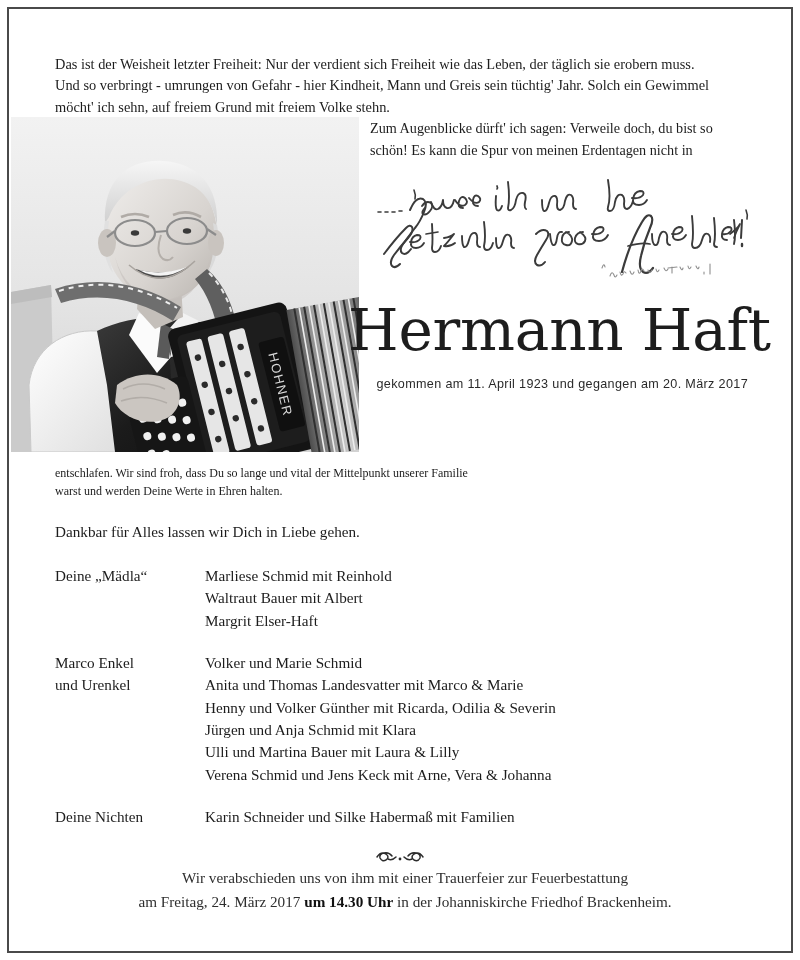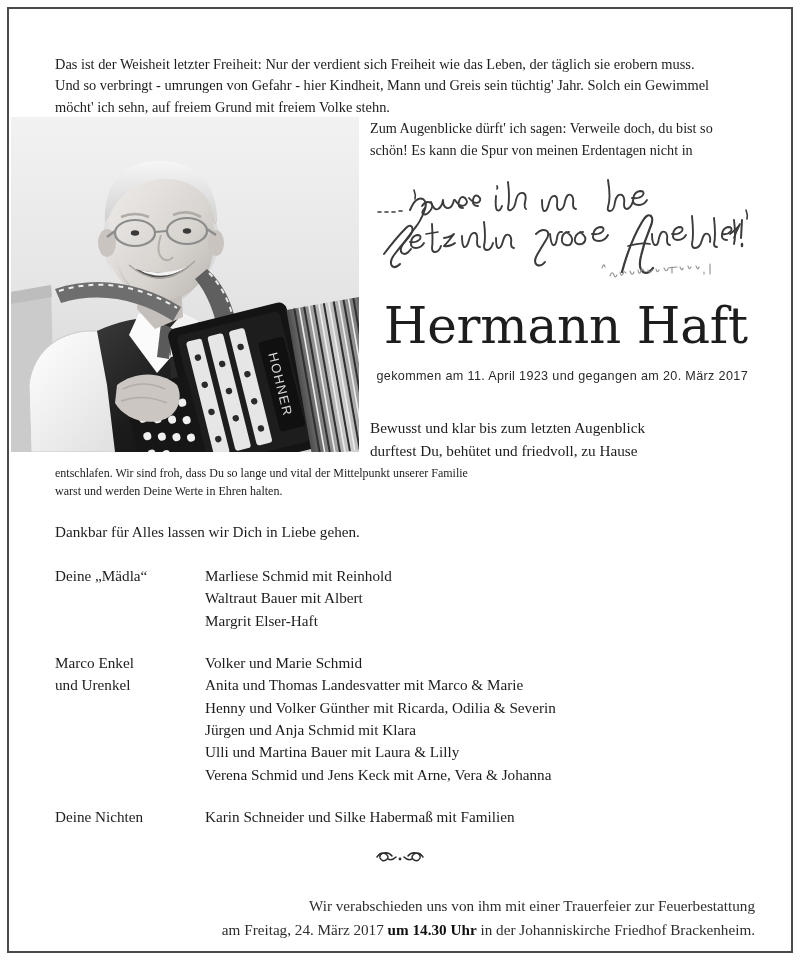--- a/index.html
+++ b/index.html
@@ -97,21 +97,21 @@
   
   #name-block {
     position: absolute;
     left: 348px;
     top: 300px;
     width: 400px;
     text-align: right;
   }
   #deceased-name {
     font-family: "DejaVu Serif", serif;
-    font-size: 50px;
+    font-size: 58px;
     line-height: 1.06;
     letter-spacing: -0.2px;
     color: #1d1d1d;
     white-space: nowrap;
   }
   #life-dates {
     margin-top: 16px;
     font-family: "Liberation Sans", sans-serif;
     font-size: 12.6px;
     letter-spacing: 0.35px;
@@ -188,25 +188,24 @@
     height: 20px;
   }
   #ornament svg { display: inline-block; vertical-align: middle; }
 
   
   #footer {
     position: absolute;
     left: 55px;
     top: 866px;
     width: 700px;
-    text-align: right;
+    text-align: center;
     font-size: 15.2px;
     line-height: 1.55;
     color: #2e2e2e;
-    margin-top: 28px;
   }
   #footer .bold { font-weight: bold; color: #111; }
 </style>
 </head>
 <body>
 
 <div id="page">
   <div id="frame"></div>
 
   <div id="inner">
@@ -465,24 +464,20 @@
           <path d="M340 88 l0 10"></path>
         </g>
       </svg>
     </div>
 
     <div id="name-block">
       <div id="deceased-name">Hermann Haft</div>
       <div id="life-dates">gekommen am 11. April 1923 und gegangen am 20. März 2017</div>
     </div>
 
-    <div id="body-intro">
-      <div>Bewusst und klar bis zum letzten Augenblick</div>
-      <div>durftest Du, behütet und friedvoll, zu Hause</div>
-    </div>
 
     <div id="body-cont">
       <div>entschlafen. Wir sind froh, dass Du so lange und vital der Mittelpunkt unserer Familie</div>
       <div>warst und werden Deine Werte in Ehren halten.</div>
     </div>
 
     <div id="body-thanks">Dankbar für Alles lassen wir Dich in Liebe gehen.</div>
 
     <div id="family">
 

